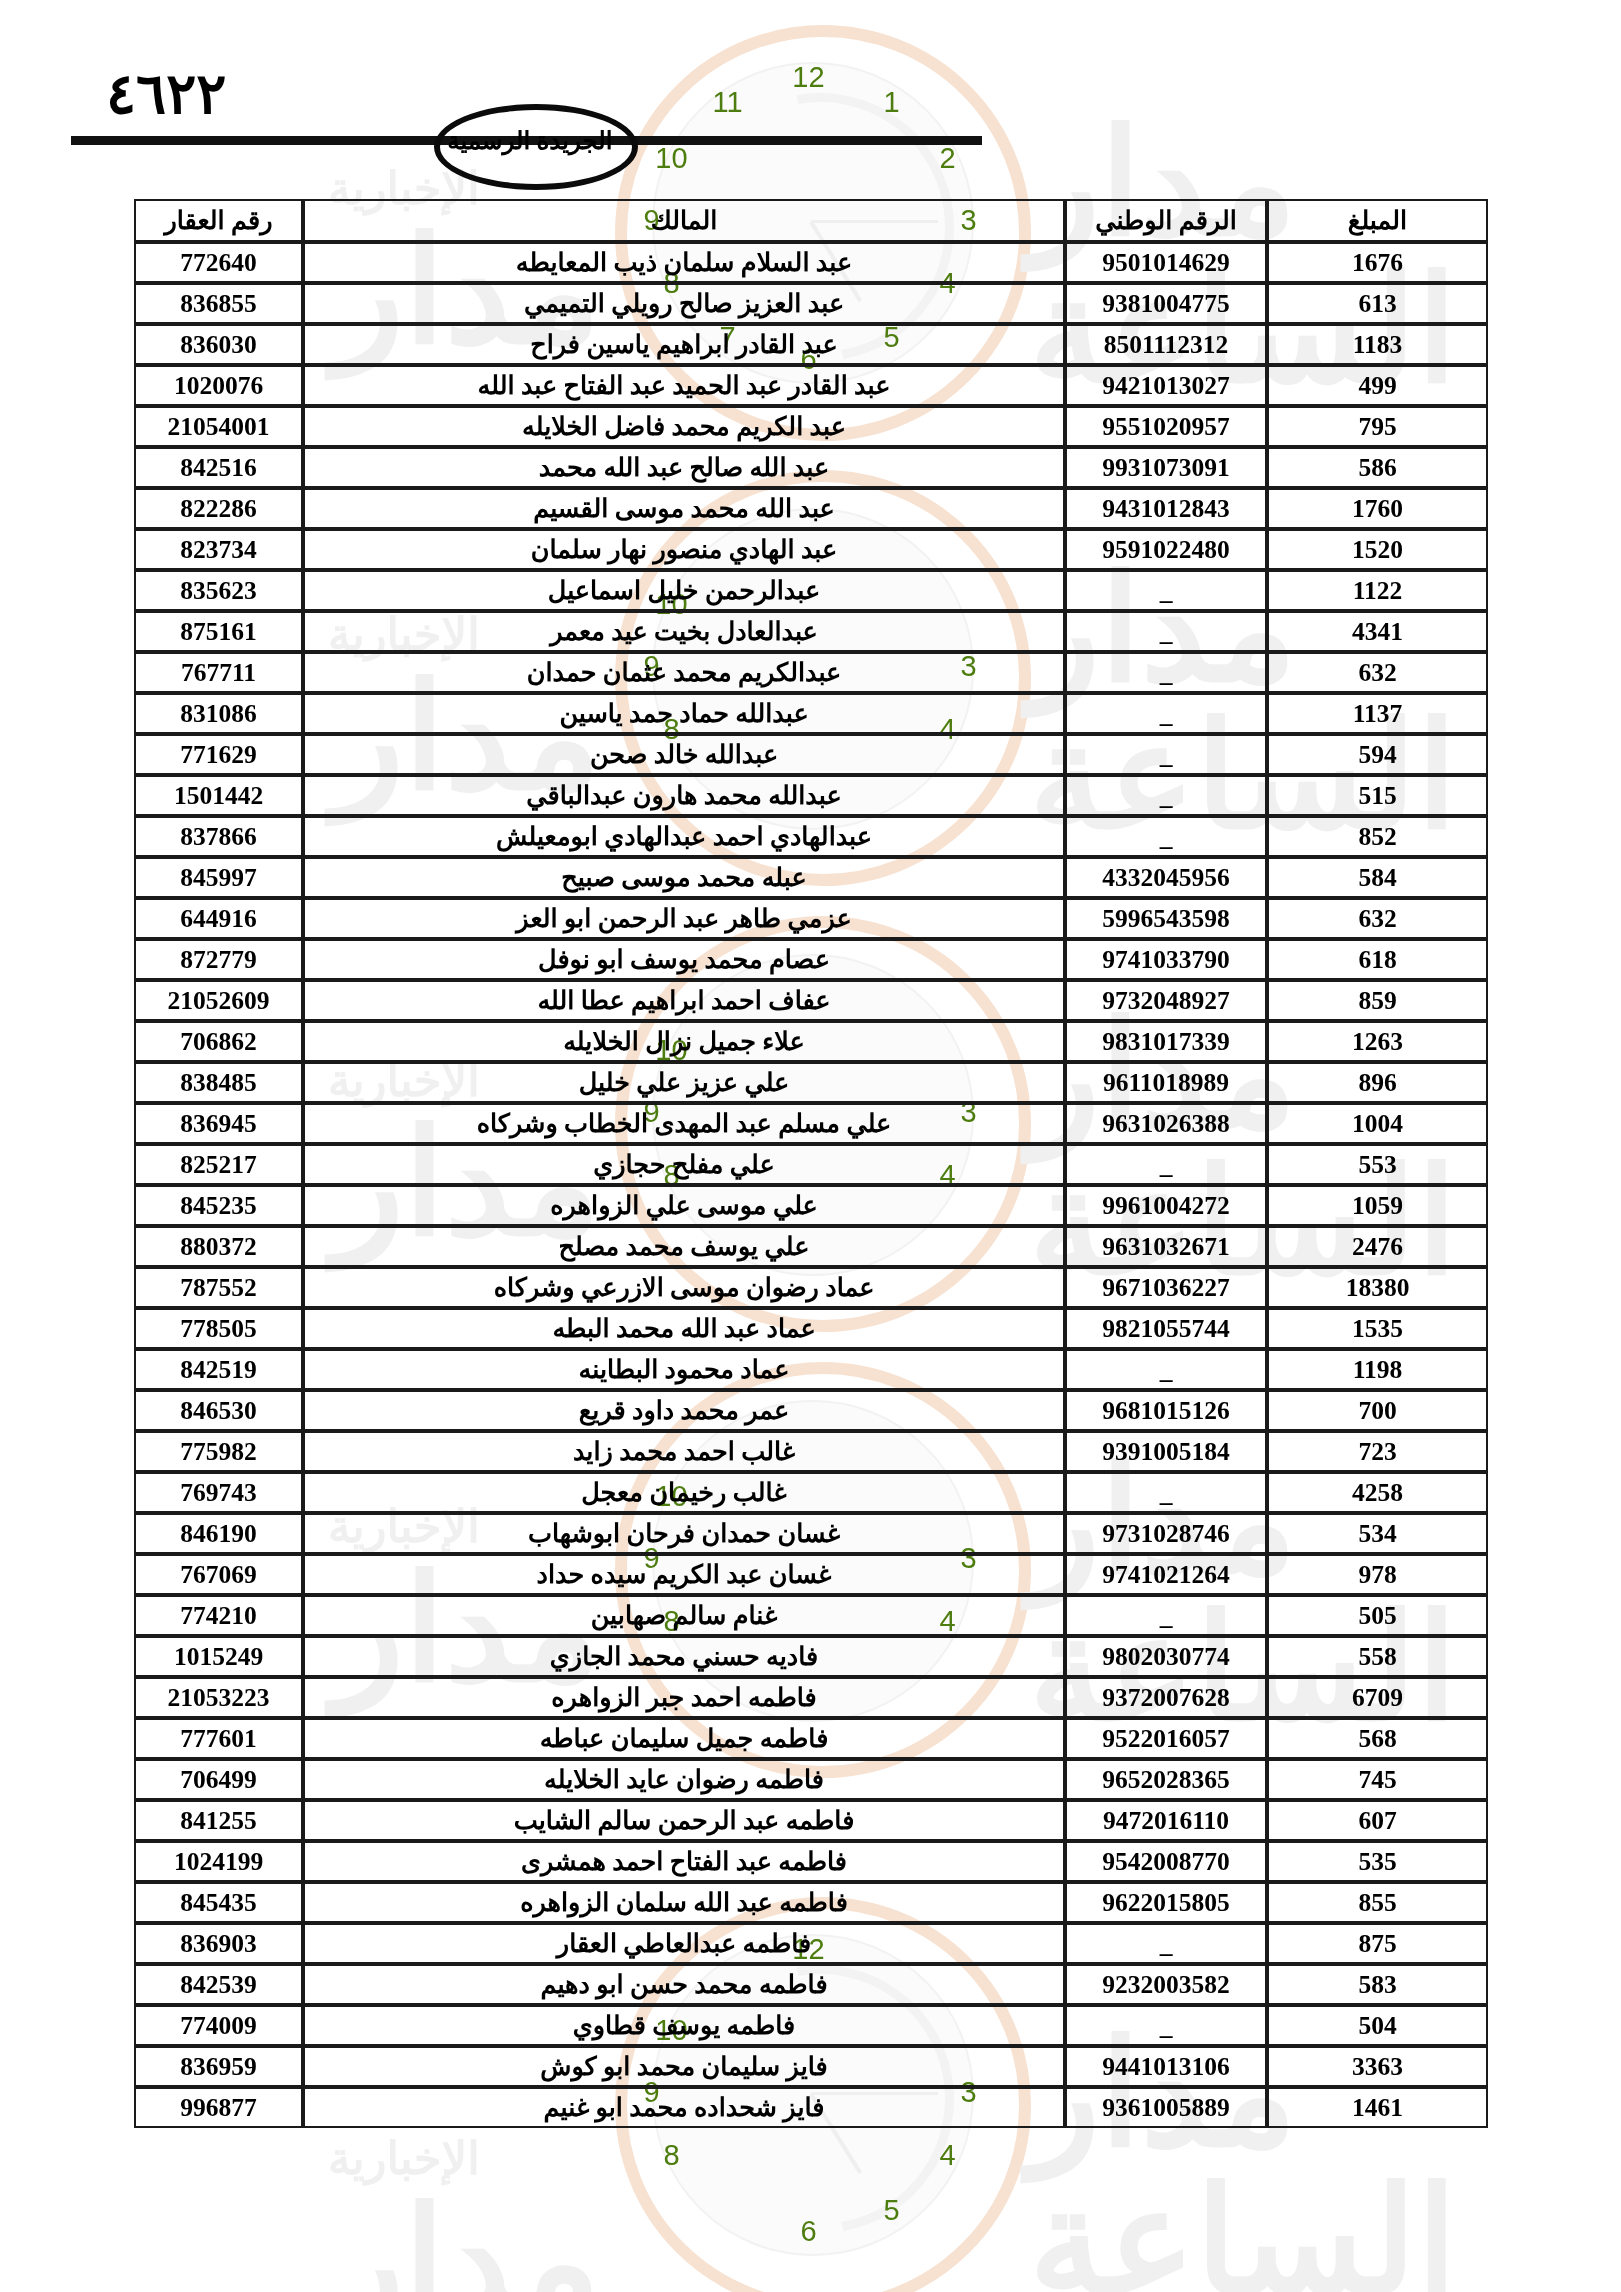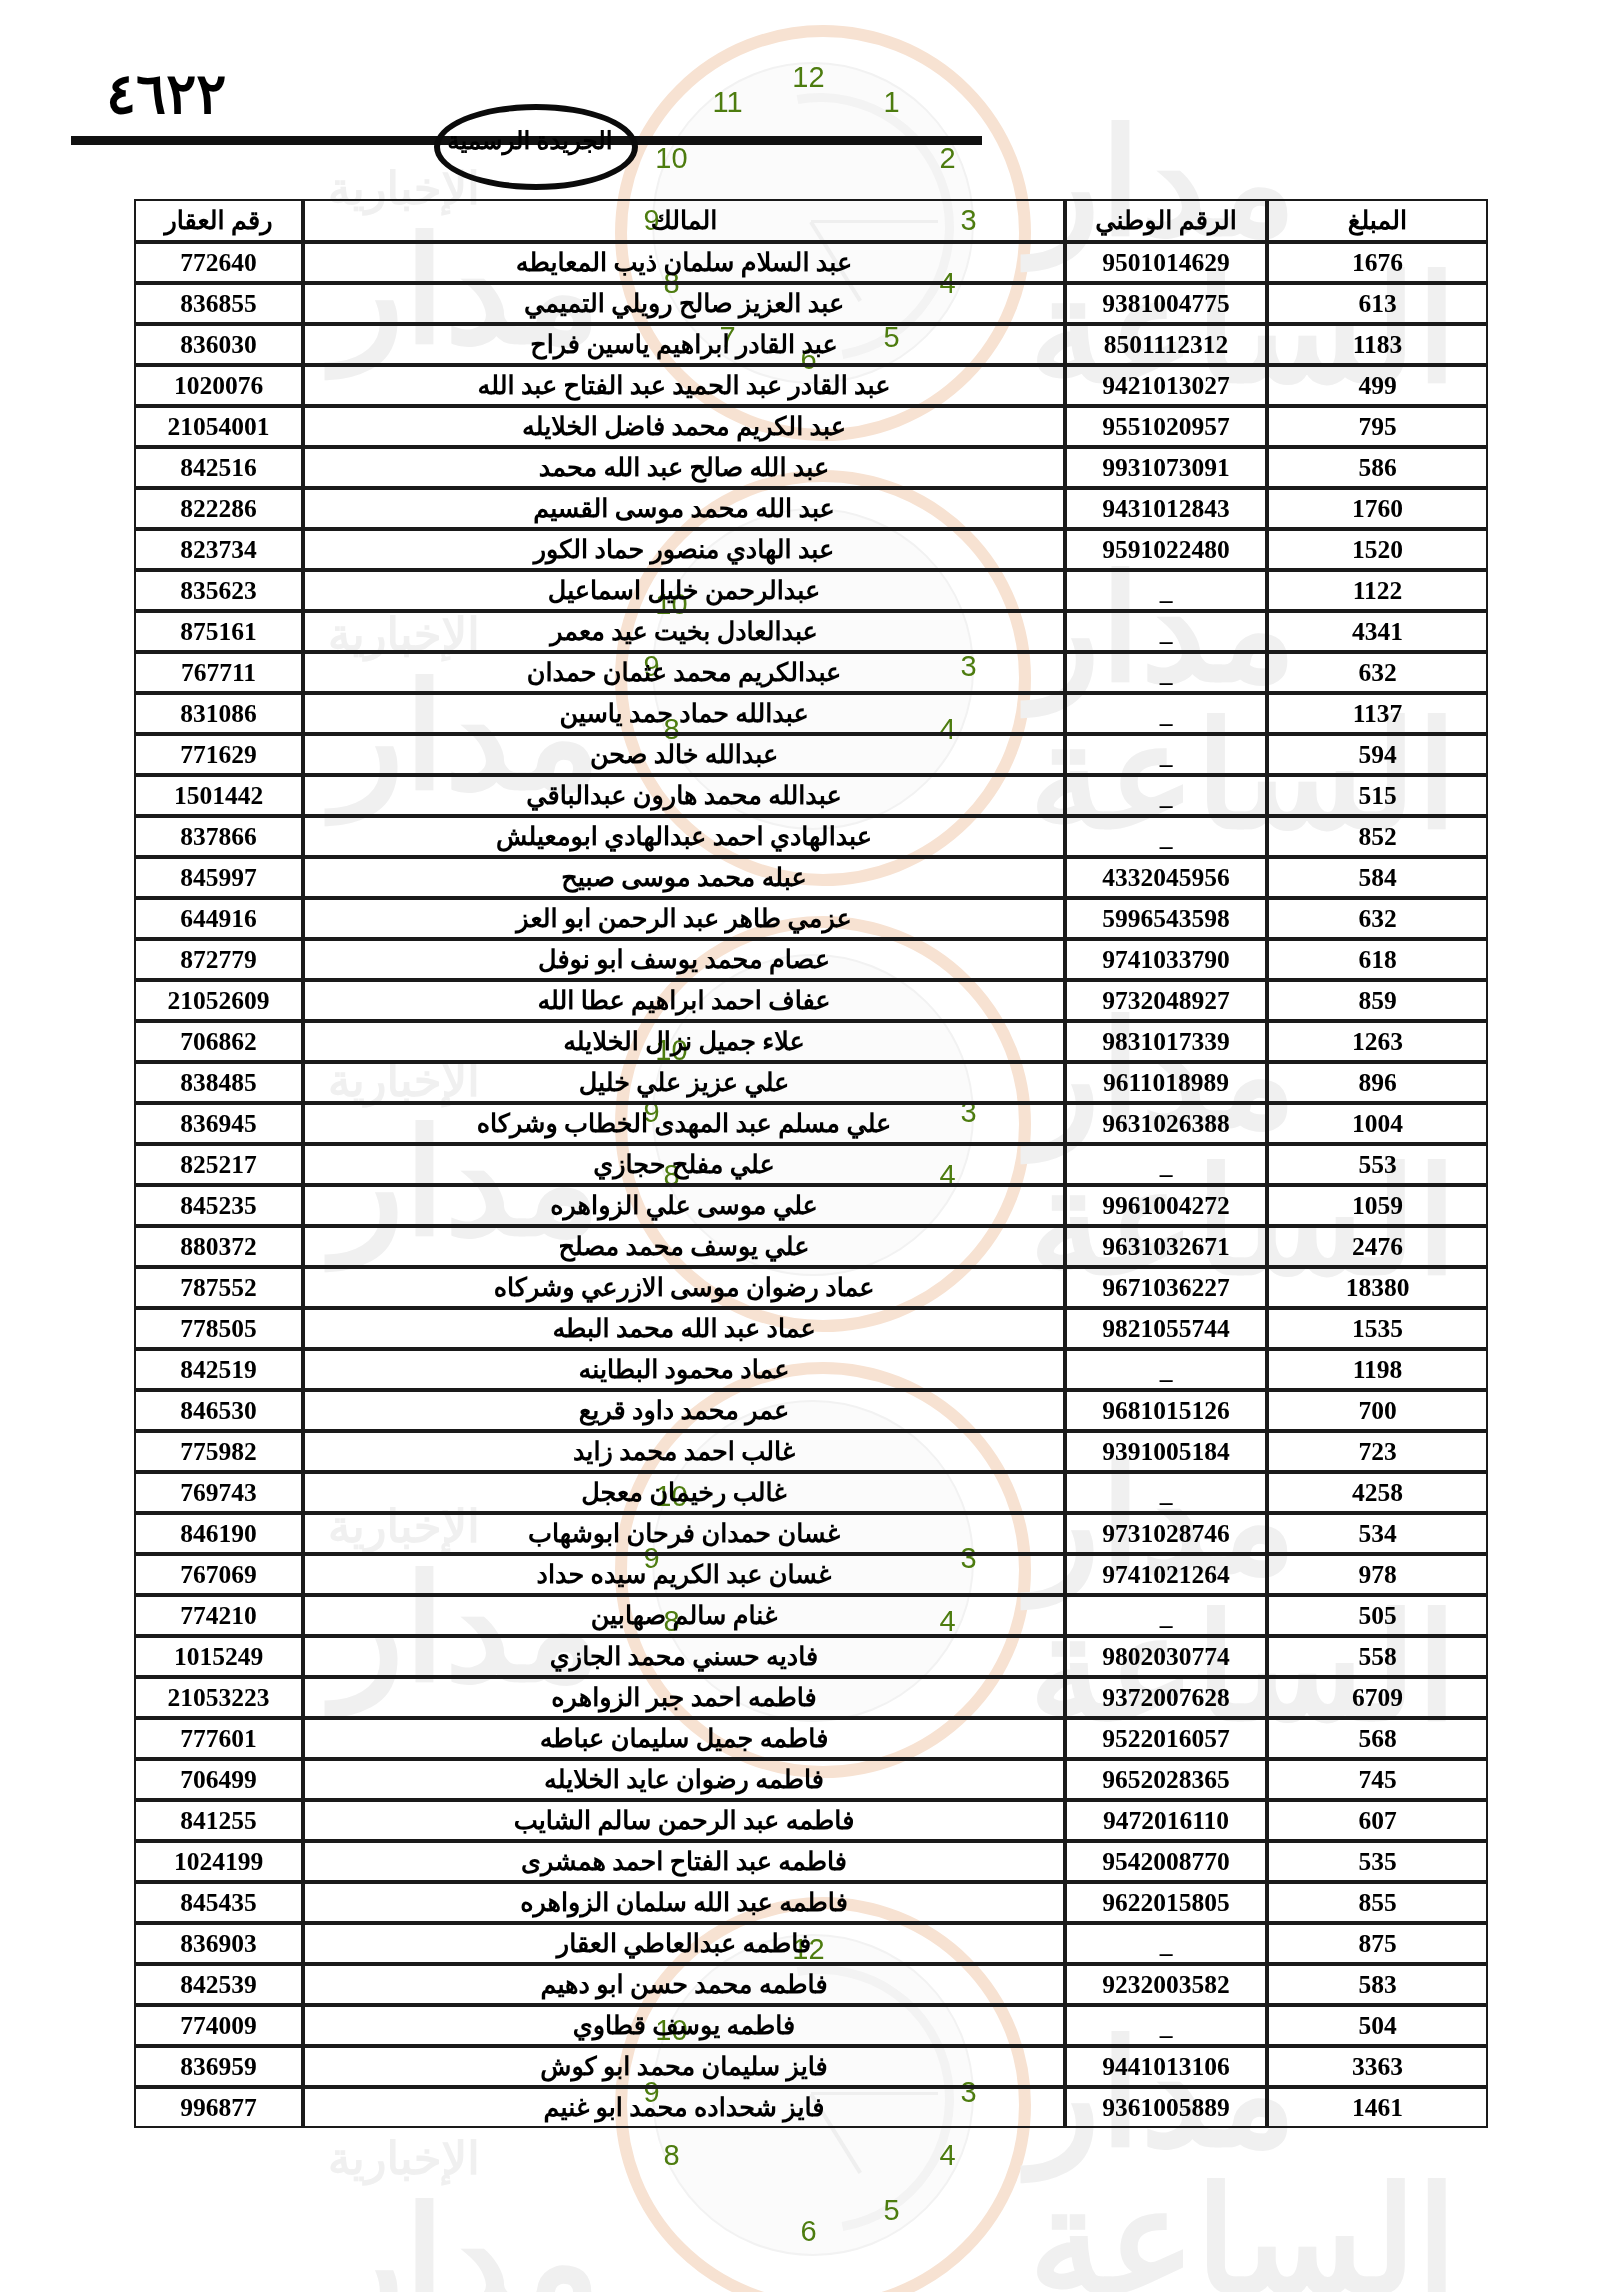--- a/index.html
+++ b/index.html
@@ -370,21 +370,21 @@
           </tr>
           <tr>
             <td class="num">1760</td>
             <td class="num">9431012843</td>
             <td class="owner">عبد الله محمد موسى القسيم</td>
             <td class="num">822286</td>
           </tr>
           <tr>
             <td class="num">1520</td>
             <td class="num">9591022480</td>
-            <td class="owner">عبد الهادي منصور حماد الكور</td>
+            <td class="owner">عبد الهادي منصور نهار سلمان</td>
             <td class="num">823734</td>
           </tr>
           <tr>
             <td class="num">1122</td>
             <td class="nid-empty">_</td>
             <td class="owner">عبدالرحمن خليل اسماعيل</td>
             <td class="num">835623</td>
           </tr>
           <tr>
             <td class="num">4341</td>

